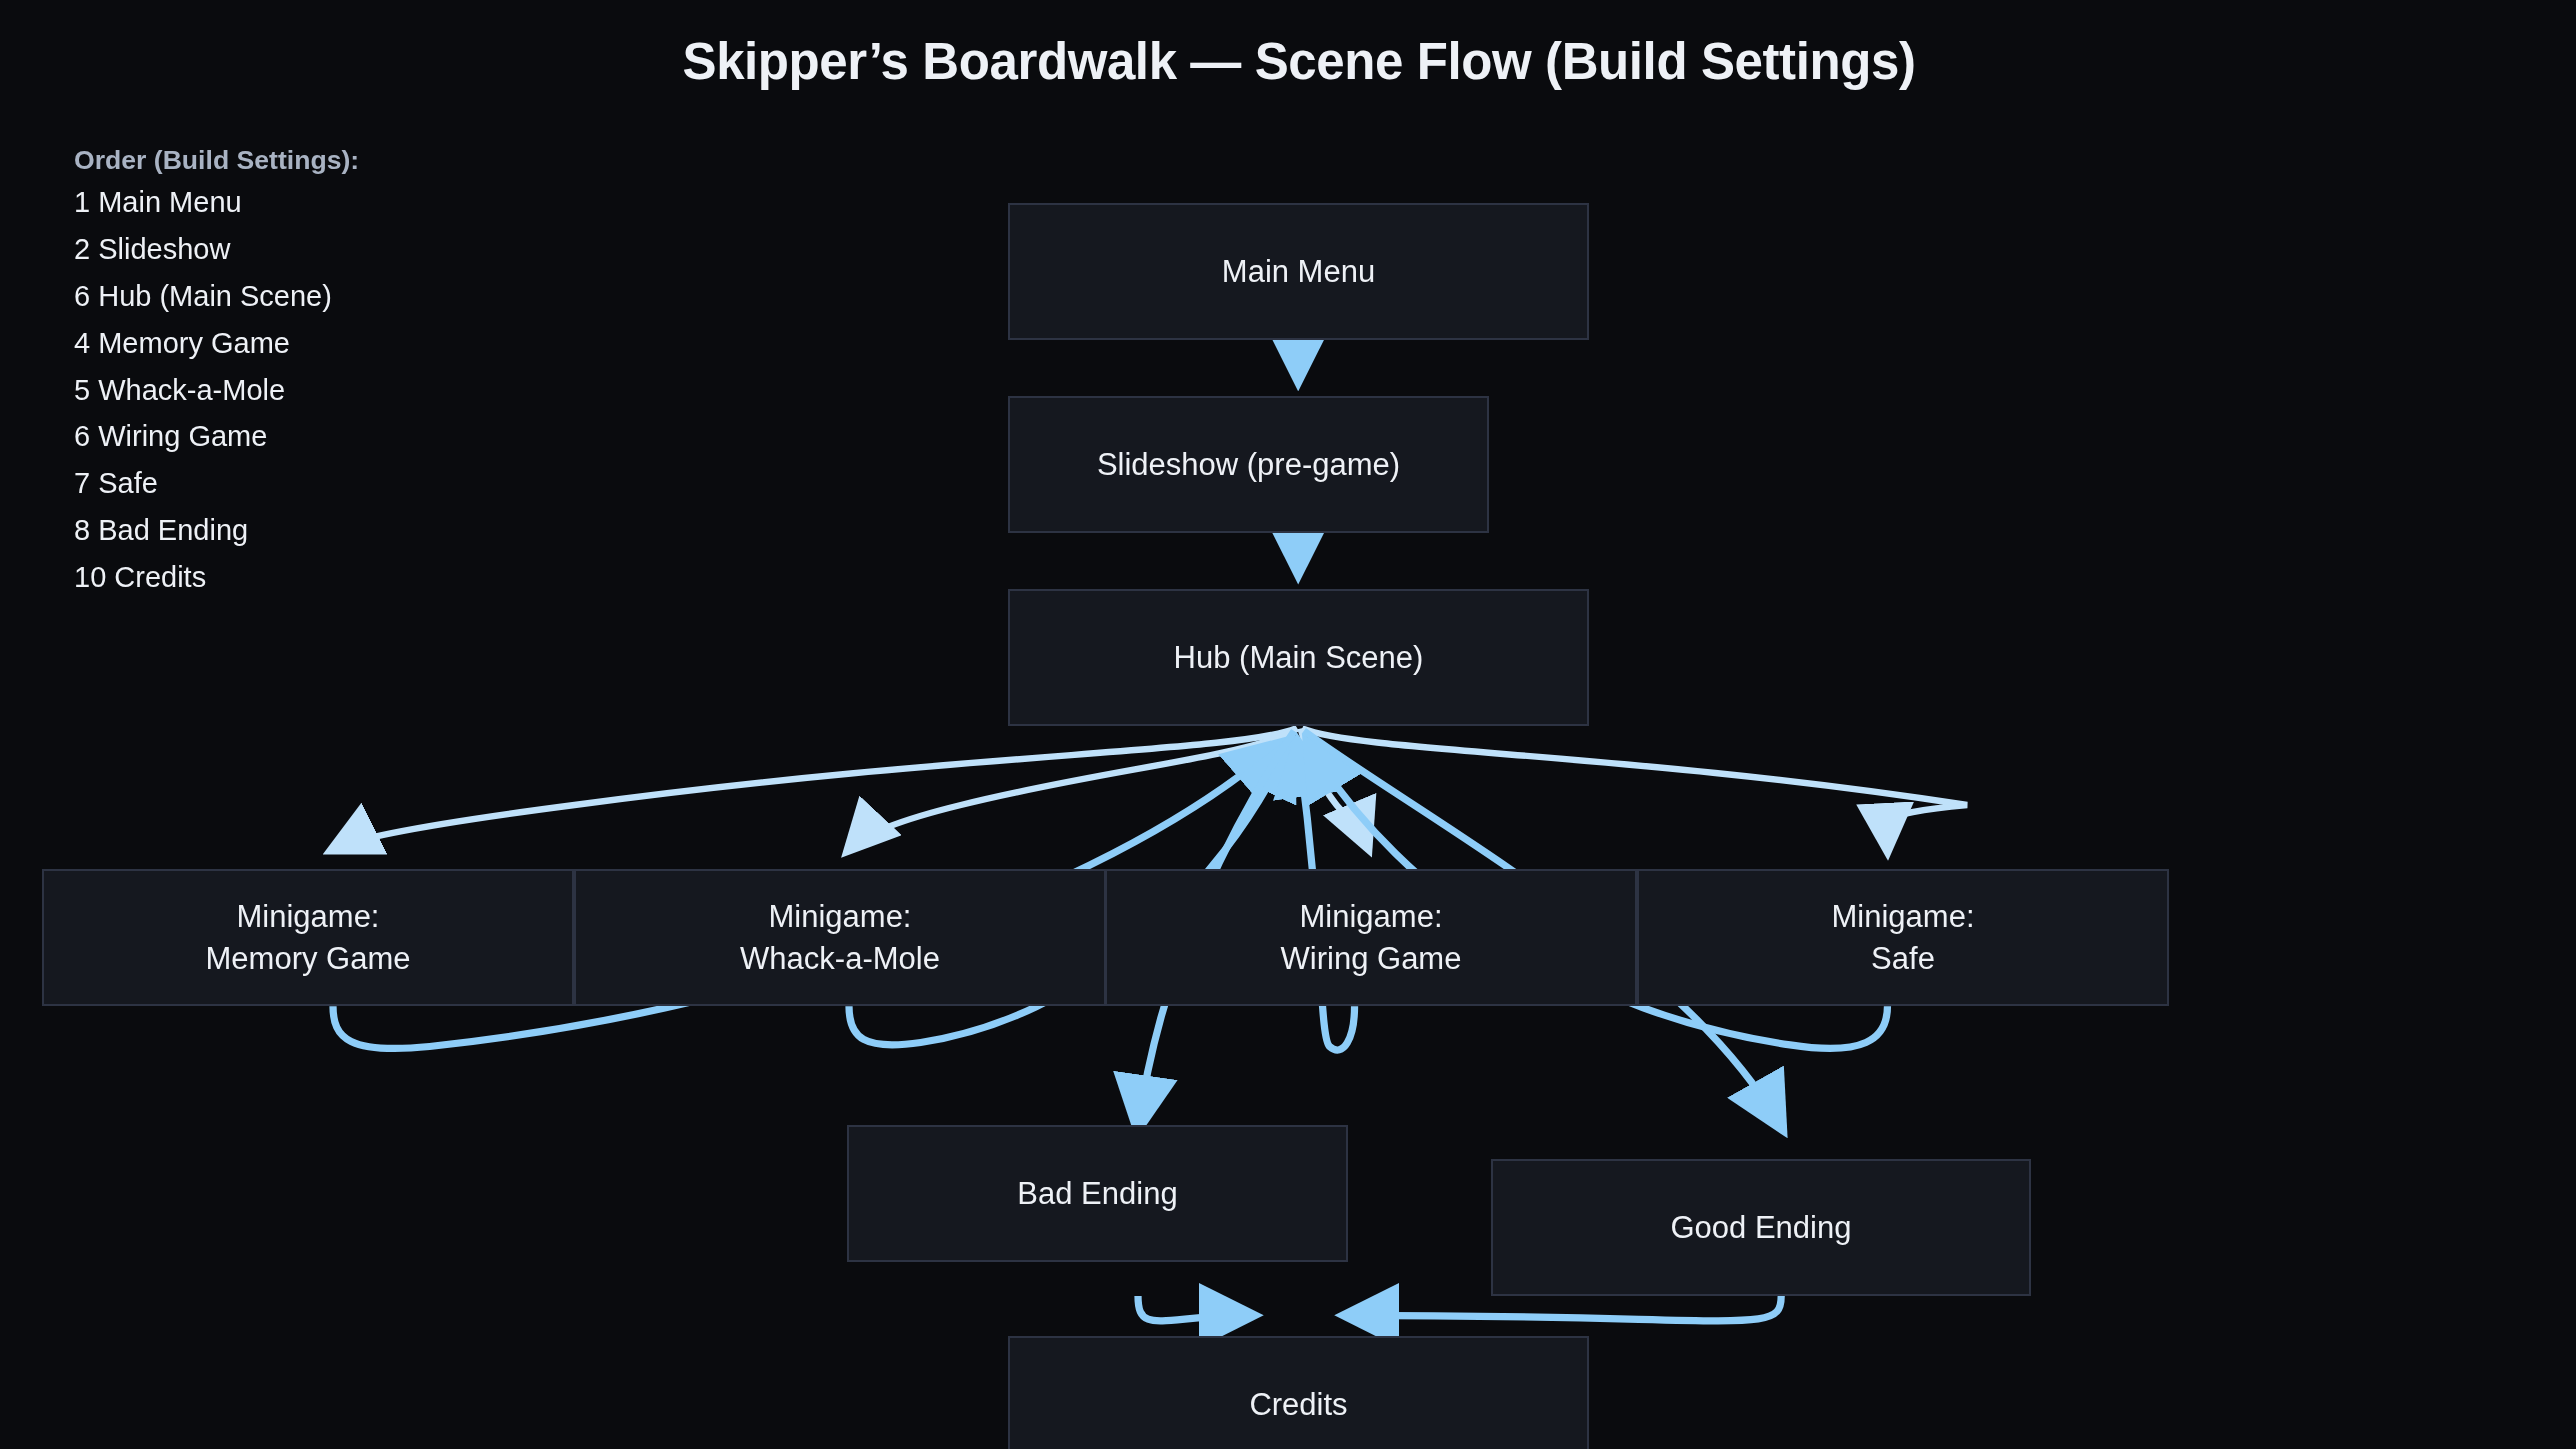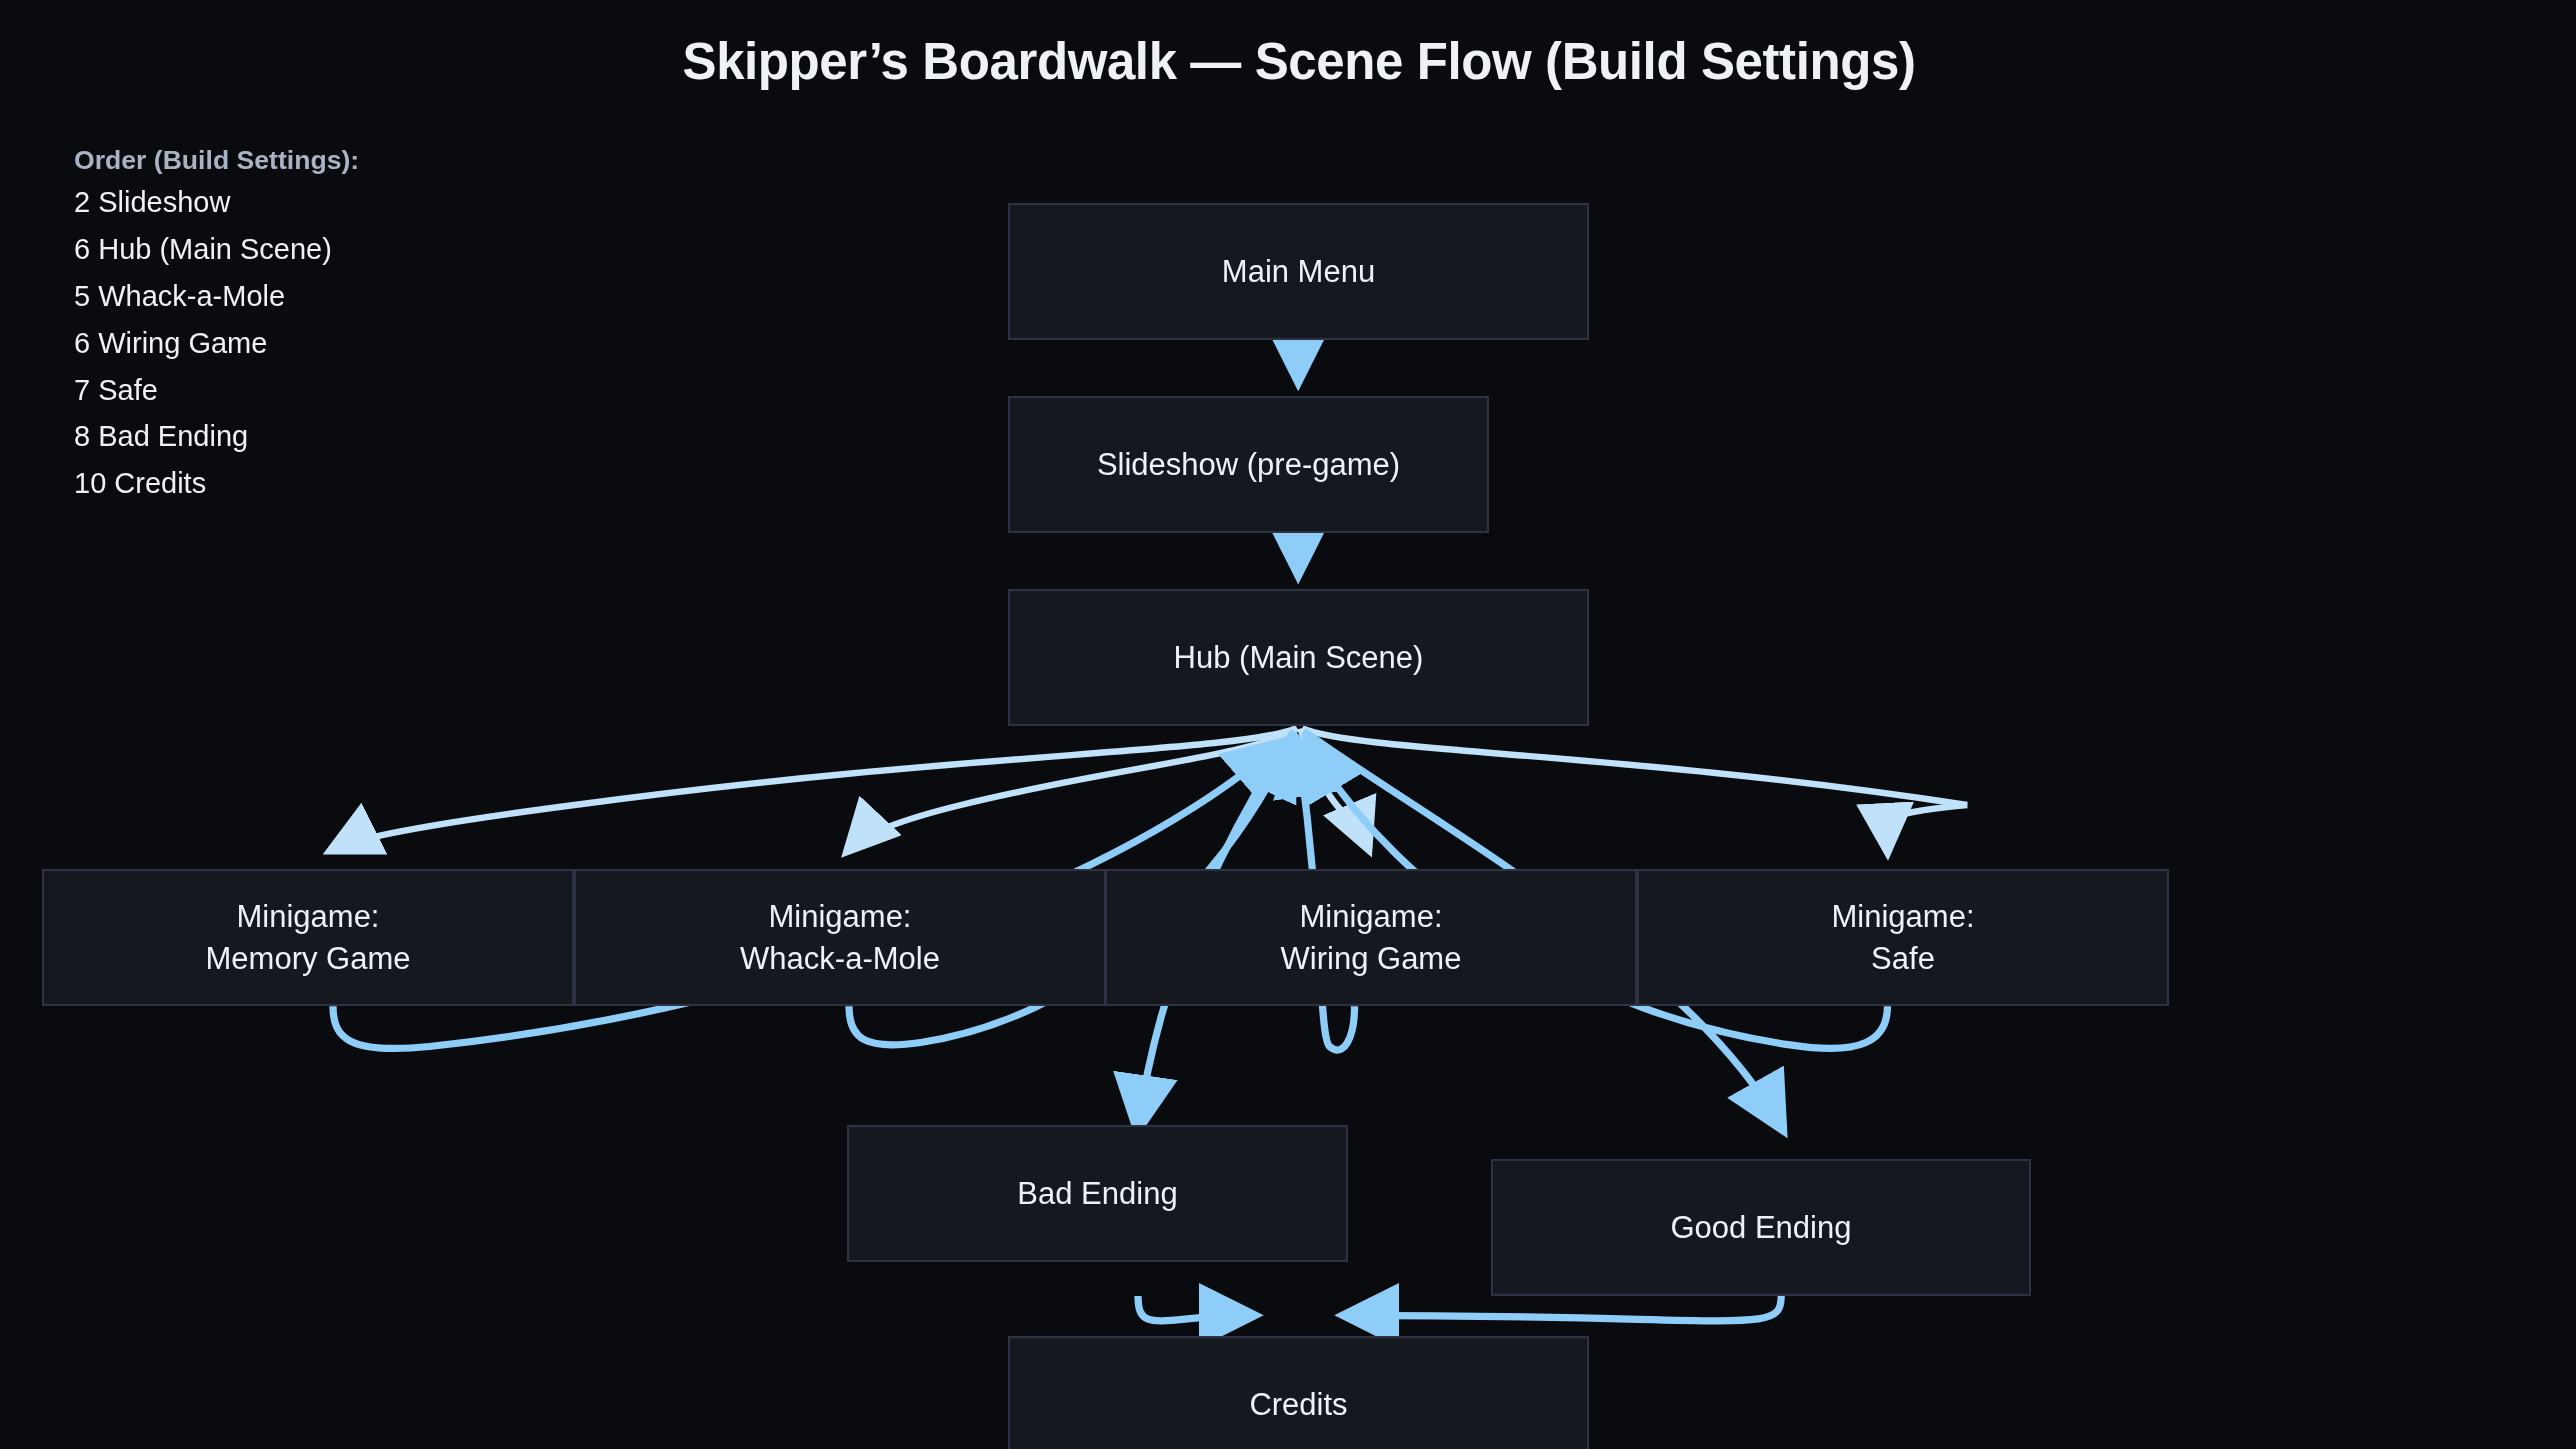--- a/index.html
+++ b/index.html
@@ -100,22 +100,24 @@
 </style>
 </head>
 <body>
 
 <div id="stage">
 
   <div id="diagram-title">Skipper’s Boardwalk — Scene Flow (Build Settings)</div>
 
   <div id="legend">
     <div id="legend-heading">Order (Build Settings):</div>
+    <div class="legend-item">1 Main Menu</div>
     <div class="legend-item">2 Slideshow</div>
     <div class="legend-item">6 Hub (Main Scene)</div>
+    <div class="legend-item">4 Memory Game</div>
     <div class="legend-item">5 Whack-a-Mole</div>
     <div class="legend-item">6 Wiring Game</div>
     <div class="legend-item">7 Safe</div>
     <div class="legend-item">8 Bad Ending</div>
     <div class="legend-item">10 Credits</div>
   </div>
 
   <svg id="edges" viewBox="0 0 3200 1800" width="2576" height="1449">
     <defs>
       <marker id="ah" markerWidth="9" markerHeight="9" refX="7.2" refY="4.5" orient="auto" markerUnits="strokeWidth">

